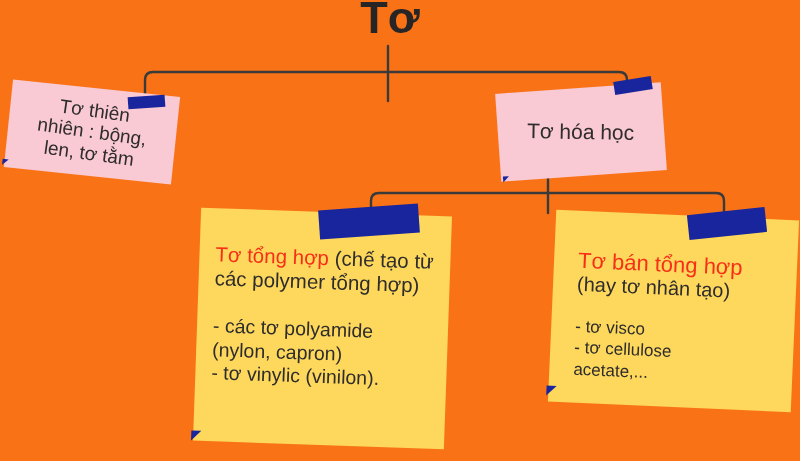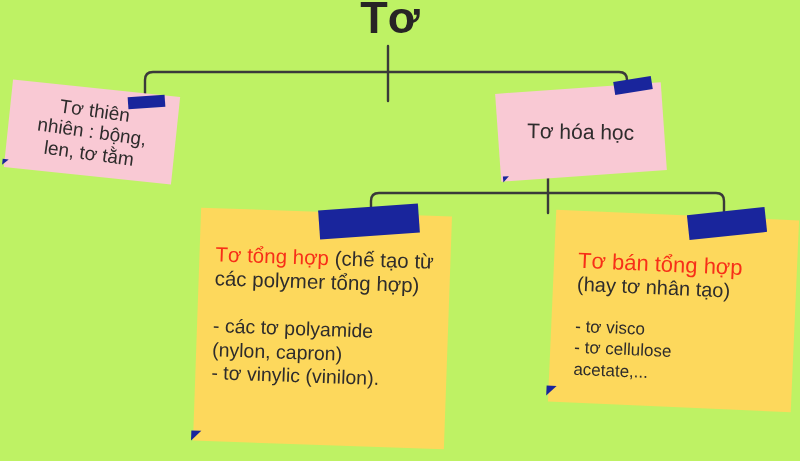--- a/index.html
+++ b/index.html
@@ -1,17 +1,17 @@
 <!DOCTYPE html>
 <html><head>
 <meta charset="utf-8">
 <style>
   html,body { margin:0; padding:0; background:#ffffff; }
   .canvas {
-    position:relative; width:800px; height:461px; background:#bef264;
+    position:relative; width:800px; height:461px; background:#f97316;
     font-family:"Liberation Sans", sans-serif; overflow:hidden;
   }
   .title {
     position:absolute; left:330px; top:-8px; width:120px;
     text-align:center; font-size:45px; font-weight:800; color:#272525;
   }
   svg.connectors { position:absolute; left:0; top:0; z-index:1; }
   svg.connectors path { fill:none; stroke:#3a3a3a; stroke-width:2.4; stroke-linecap:round; }
 
   .note { position:absolute; z-index:2; }

